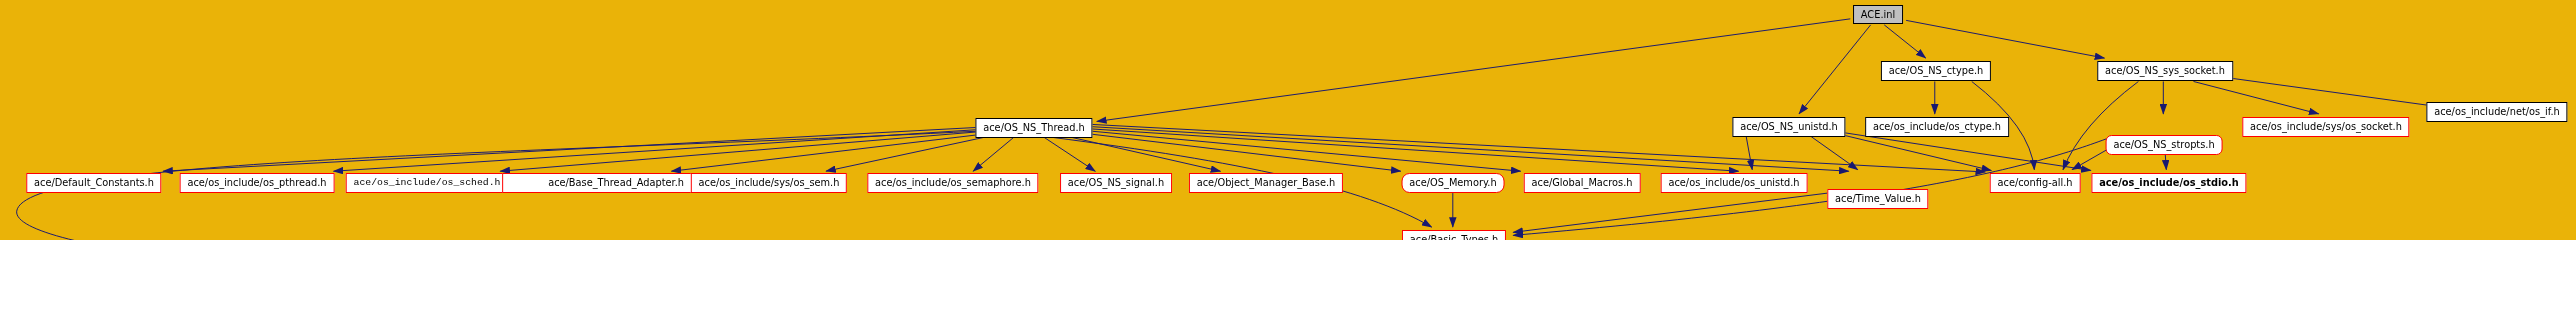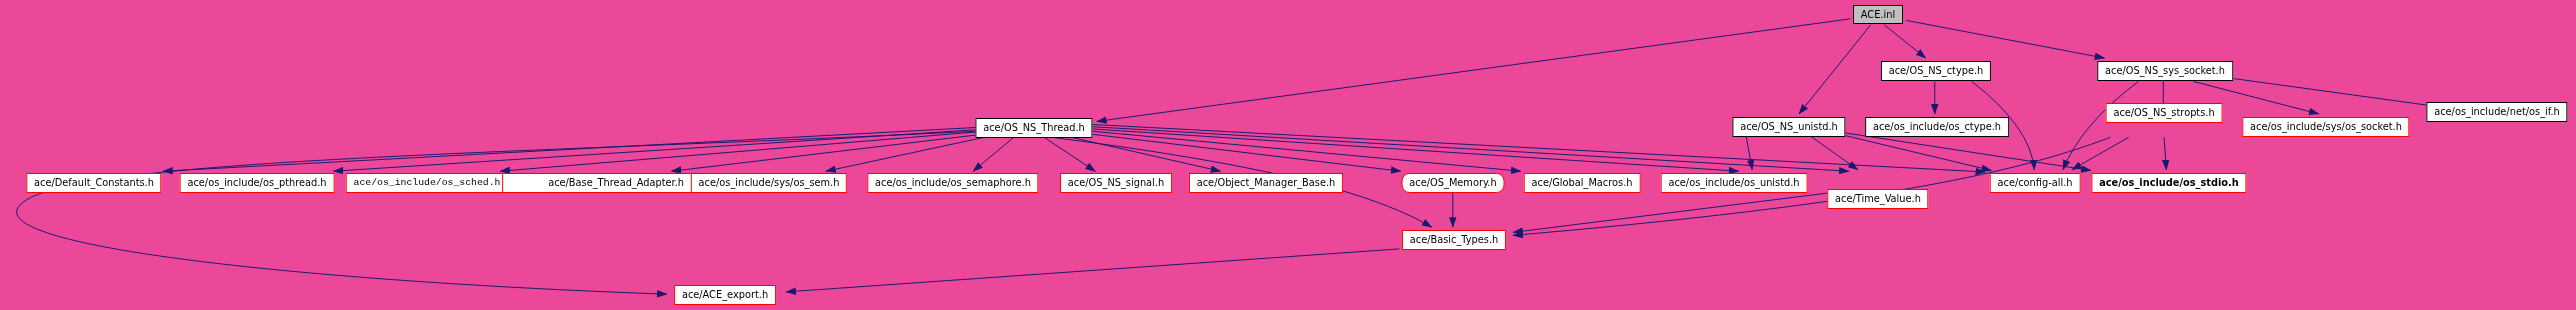--- a/index.html
+++ b/index.html
@@ -3,22 +3,22 @@
 <meta charset="utf-8">
 <style>
   html, body {
     margin: 0;
     padding: 0;
     background: #ffffff;
   }
   #canvas {
     position: relative;
     width: 2576px;
-    height: 310px;
-    background: #ec4899;
+    height: 240px;
+    background: #eab308;
     font-family: "DejaVu Sans", "Liberation Sans", sans-serif;
     overflow: hidden;
   }
   #edge-layer {
     position: absolute;
     left: 0;
     top: 0;
     width: 2576px;
     height: 310px;
   }
@@ -91,21 +91,21 @@
         <path d="M 1853 330 L 1040 387" stroke="#191970" stroke-width="1.3" marker-end="url(#arrow)"></path>
       </g>
   </svg>
   <div id="node-layer">
       <div class="node root" style="left: 1878px; top: 4.5px;">ACE.inl</div>
       <div class="node" style="left: 1936px; top: 61px;">ace/OS_NS_ctype.h</div>
       <div class="node" style="left: 2165px; top: 61px;">ace/OS_NS_sys_socket.h</div>
       <div class="node" style="left: 1034px; top: 118px;">ace/OS_NS_Thread.h</div>
       <div class="node" style="left: 1789px; top: 117px; text-align: center;">ace/OS_NS_unistd.h</div>
       <div class="node" style="left: 1937px; top: 117px;">ace/os_include/os_ctype.h</div>
-      <div class="node red" style="left: 2164px; top: 103px;">ace/OS_NS_stropts.h</div>
+      <div class="node red" style="left: 2164px; top: 135px; border-radius: 6px;">ace/OS_NS_stropts.h</div>
       <div class="node red" style="left: 2326px; top: 117px;">ace/os_include/sys/os_socket.h</div>
       <div class="node" style="left: 2497px; top: 102px;">ace/os_include/net/os_if.h</div>
       <div class="node red" style="left: 94px; top: 173px;">ace/Default_Constants.h</div>
       <div class="node red" style="left: 257px; top: 173px;">ace/os_include/os_pthread.h</div>
       <div class="node red" style="left: 427px; top: 173px; font-family: Liberation Mono, monospace;">ace/os_include/os_sched.h</div>
       <div class="node red" style="left: 597px; top: 173px; padding-left: 45px;">ace/Base_Thread_Adapter.h</div>
       <div class="node red" style="left: 769px; top: 173px;">ace/os_include/sys/os_sem.h</div>
       <div class="node red" style="left: 953px; top: 173px;">ace/os_include/os_semaphore.h</div>
       <div class="node red" style="left: 1116px; top: 173px;">ace/OS_NS_signal.h</div>
       <div class="node red" style="left: 1266px; top: 173px;">ace/Object_Manager_Base.h</div>

